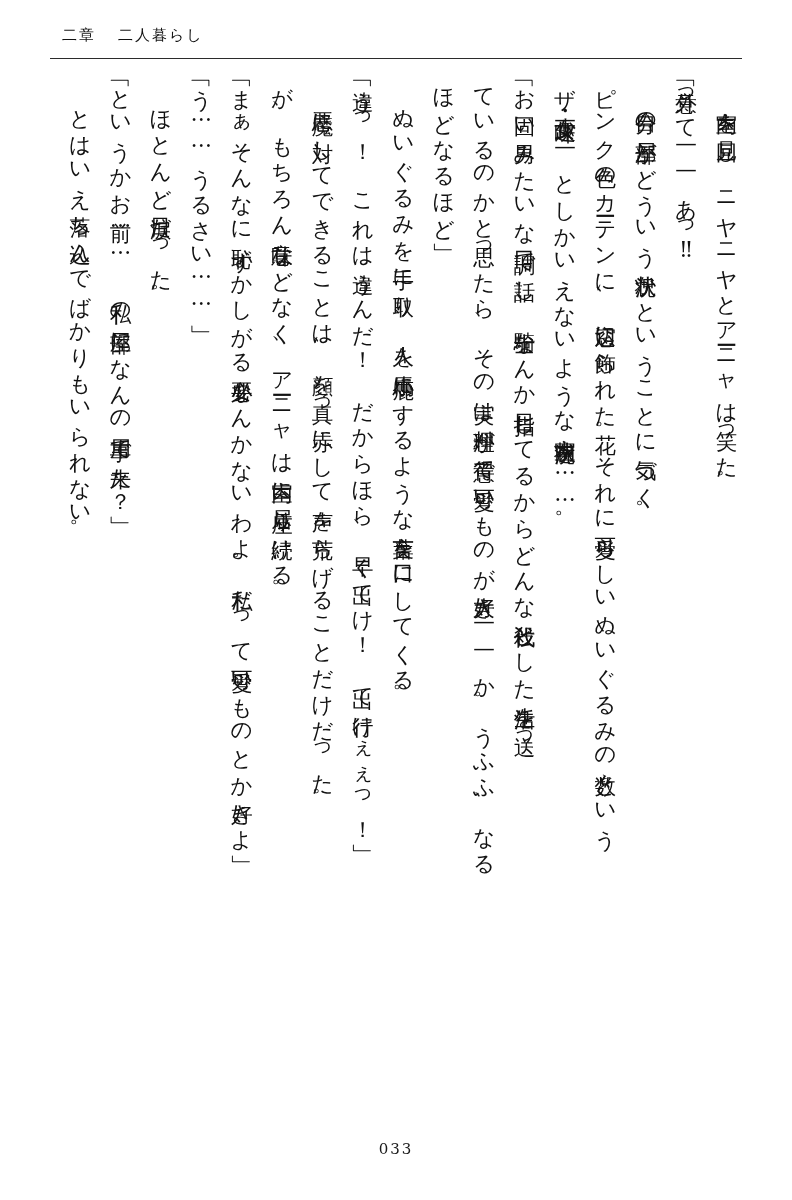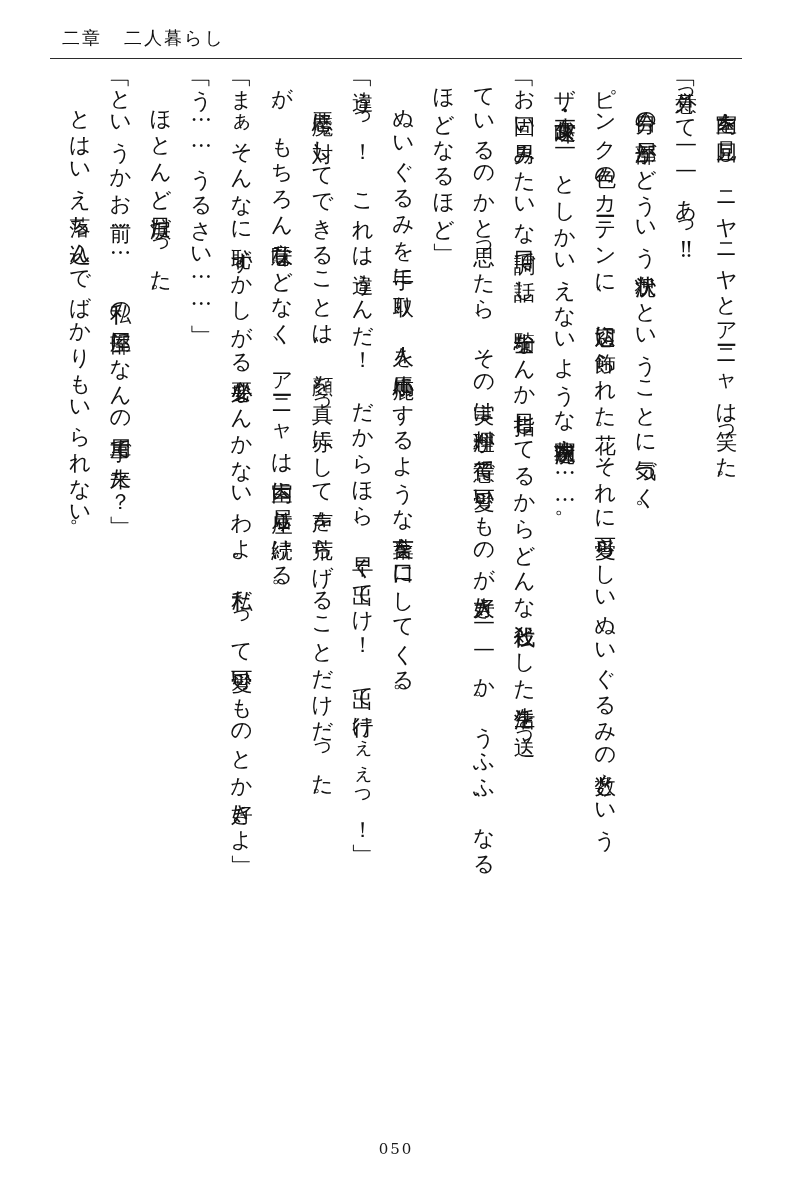--- a/index.html
+++ b/index.html
@@ -30,21 +30,21 @@
   
   .header {
     height: 34px;
     flex: 0 0 auto;
     position: relative;
   }
   .header-inner {
     position: absolute;
     left: 16px;
     top: 4px;
-    font-size: 18px;
+    font-size: 15px;
     letter-spacing: 2px;
     color: #111;
     white-space: nowrap;
   }
   .header-chapter {
     margin-right: 22px;
   }
 
   .rule {
     height: 1px;
@@ -106,15 +106,15 @@
       <span class="header-chapter">二章</span><span>二人暮らし</span>
     </div>
   </div>
 
   <div class="rule"></div>
 
   <div class="body-area">
     <div class="vtext" id="vtext"><p class="ind">室内を見回し、ニヤニヤとアーニャは笑った。</p><p>「意外って——あっ‼</p><p class="ind">自分の部屋がどういう状況かということに気づく。</p><p>ピンク色のカーテンに、窓辺に飾られた花。それに可愛らしいぬいぐるみの数々という</p><p>ザ・少女趣味——としかいえないような室内状況を……。</p><p>「お固い男みたいな口調で話し、騎士なんか目指してるからどんな殺伐とした生活を送っ</p><p>ているのかと思ったら、その実は料理が得意で可愛いものが大好き——か。うふふ、なる</p><p>ほどなるほど」</p><p class="ind">ぬいぐるみを手に取り、人を小馬鹿にするような言葉を口にしてくる。</p><p>「違うっ！ これは違うんだ！ だからほら、早く出てけ！ 出て行けぇぇっ！」</p><p class="ind">悪魔に対してできることは、顔を真っ赤にして声を荒らげることだけだった。</p><p>が、もちろん意味などなく、アーニャは室内に居座り続ける。</p><p>「まぁそんなに恥ずかしがる必要なんかないわよ。私だって可愛いものとか好きよ」</p><p>「う……うるさい……」</p><p class="ind">ほとんど涙目だった。</p><p>「というかお前…… 私の部屋になんの用事で来た？」</p><p class="ind">とはいえ落ち込んでばかりもいられない。</p></div>
   </div>
 
-  <div class="folio">050</div>
+  <div class="folio">033</div>
 
 </div>
 
 </body></html>

